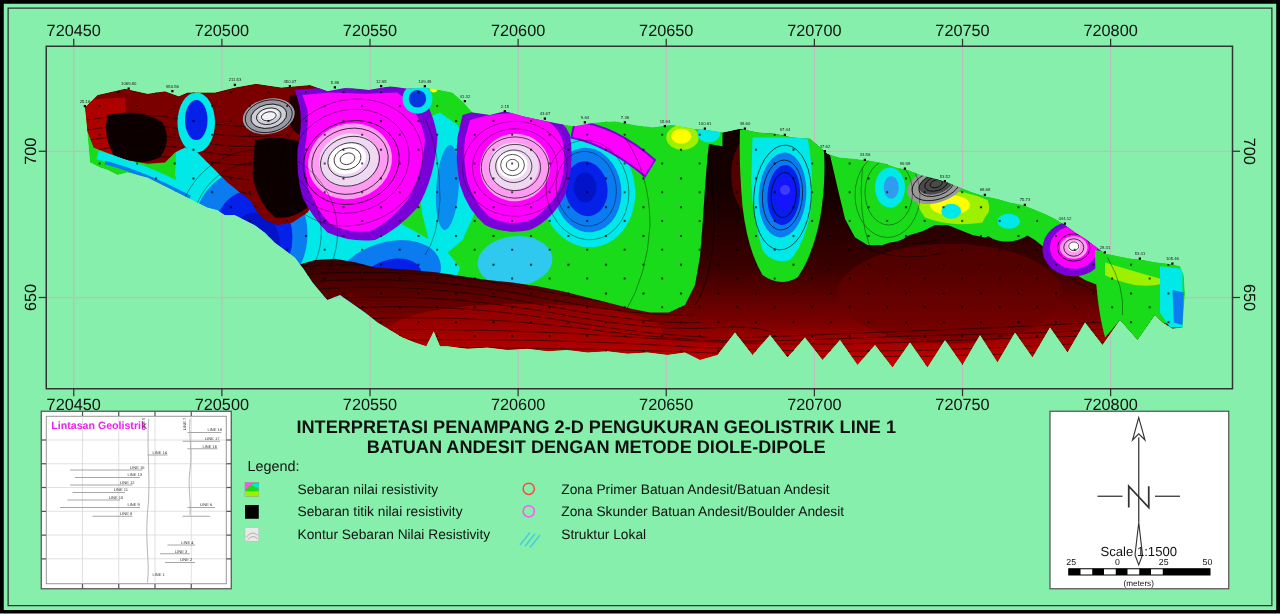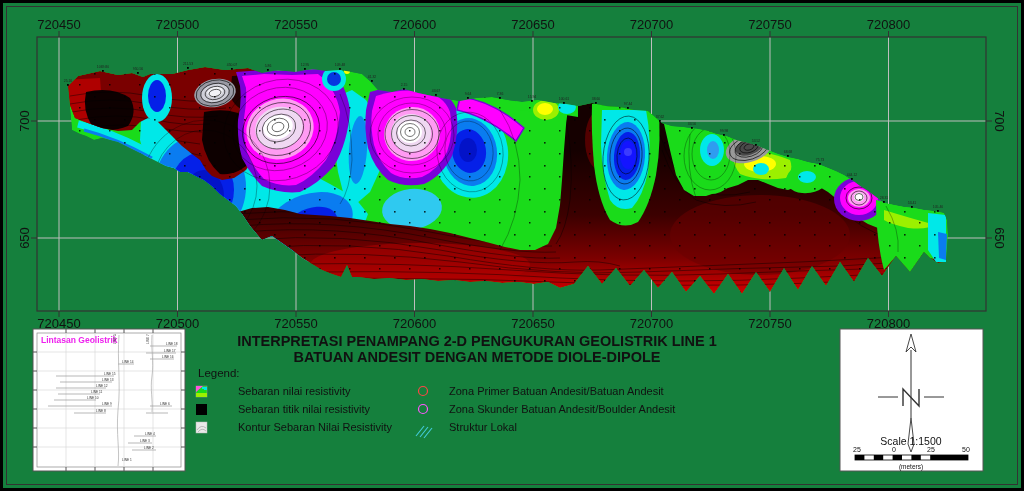--- a/index.html
+++ b/index.html
@@ -1,16 +1,16 @@
 <!DOCTYPE html>
 <html><head>
 <meta charset="utf-8">
 <style>
   html,body{margin:0;padding:0;background:#ffffff;}
-  .stage{position:relative;width:1024px;height:491px;background:#15803d;overflow:hidden;
+  .stage{position:relative;width:1024px;height:491px;background:#86efac;overflow:hidden;
          font-family:"Liberation Sans",sans-serif;}
   svg{position:absolute;left:0;top:0;}
   text{font-family:"Liberation Sans",sans-serif;fill:#111;}
   .tick-label{font-size:13px;}
   .title-line{font-size:14.5px;font-weight:bold;}
   .legend-head{font-size:11.5px;}
   .legend-label{font-size:11px;}
   .map-title{font-size:8.5px;font-weight:bold;fill:#EE22EE;}
   .map-line-label{font-size:3.2px;fill:#333;}
   .surf-label{font-size:3.4px;fill:#222;}

